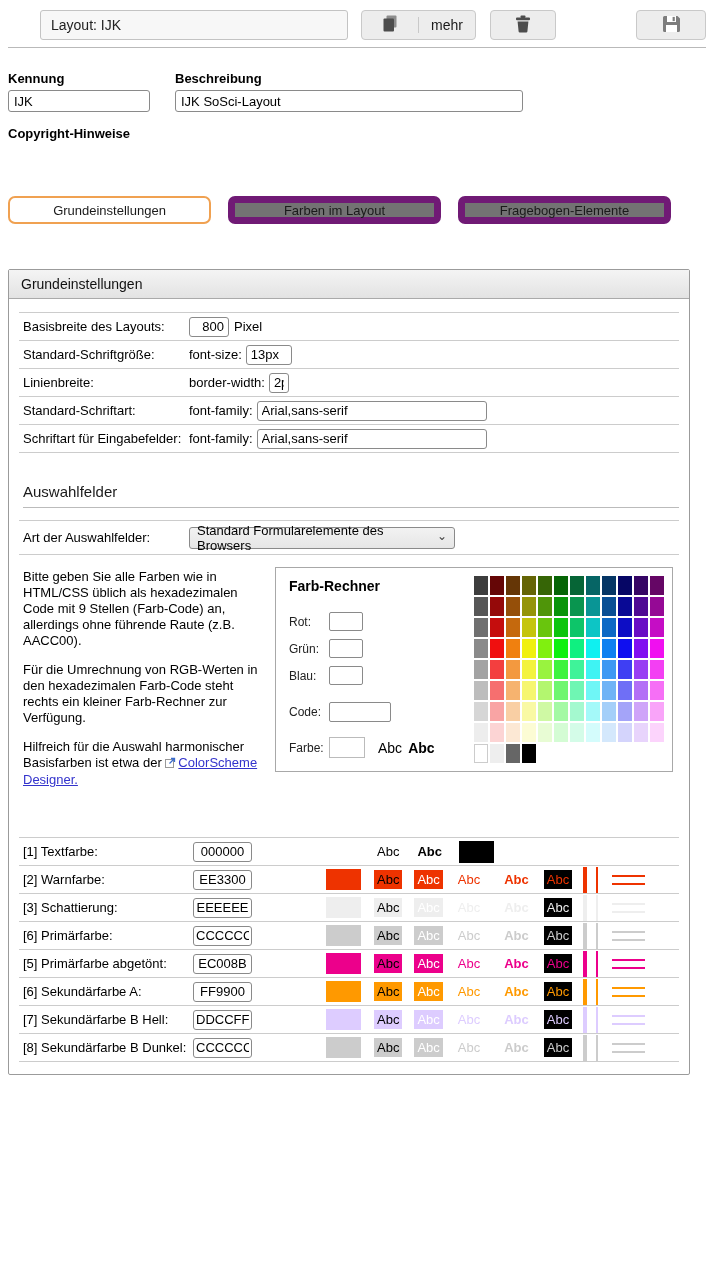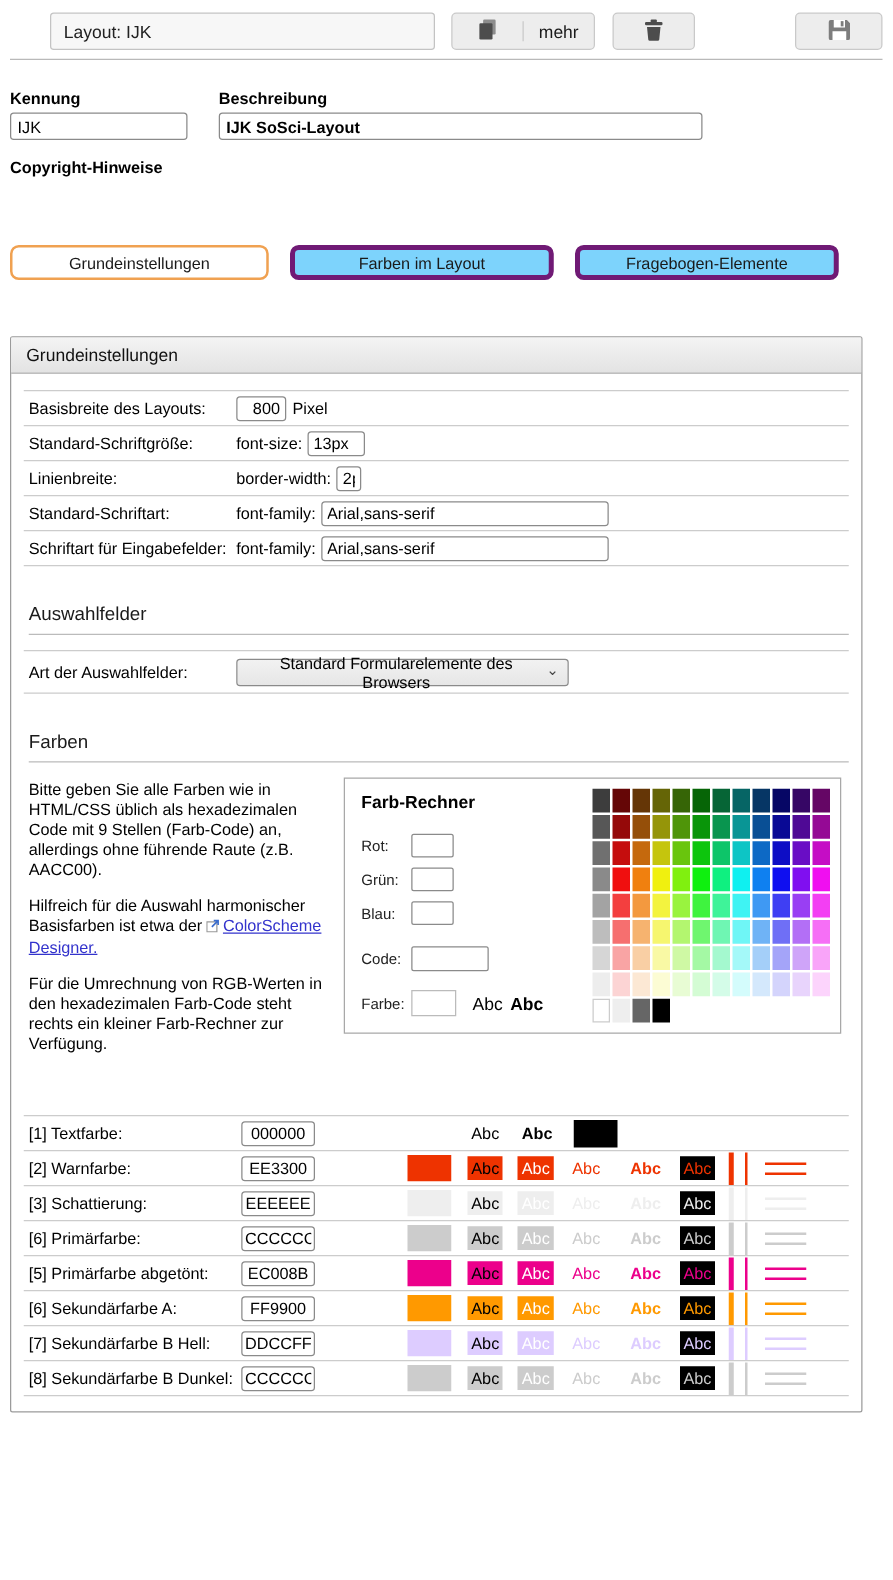--- a/index.html
+++ b/index.html
@@ -21,30 +21,30 @@
   .top-rule { border:none; border-top:1px solid #b9b9b9; margin:7px 0 0 0; }
 
   
   .meta { margin-top:23px; }
   .meta-row { display:flex; }
   .meta-col1 { width:167px; }
   .fld-label { font-weight:bold; font-size:13px; }
   input.txt { height:22px; border:1px solid #8a8a8a; border-radius:3px; padding:1px 5px;
               font-family:"Liberation Sans",sans-serif; font-size:13px; margin-top:4px; }
   .inp-kennung { width:142px; }
-  .inp-beschreibung { width:387px;font-weight:bold; }
+  .inp-beschreibung { width:348px; }
   .copyright-label { margin-top:14px; }
   textarea.copyright { display:block; margin-top:4px; width:655px; height:54px; resize:both;
               border:1px solid #999; border-radius:2px; padding:1px 5px; font-family:"Liberation Sans",sans-serif;
               font-size:13px; line-height:16px; overflow:hidden; }
 
   
   .tabs { margin-top:55px; display:flex; gap:17px; width:663px; }
   .tab { flex:1; height:28px; border-radius:7px; display:flex; align-items:center; justify-content:center;
-         font-size:13px; color:#1a1a1a; cursor:pointer; background:#7dd3fc; border:4px solid #701a75; }
+         font-size:13px; color:#1a1a1a; cursor:pointer; background:#737373; border:7px solid #701a75; }
   .tab.active { background:#fff; border:2px solid #f0a151; }
   .tab-full { margin-top:9px; width:663px; }
 
   
   .panel { margin-top:45px; width:682px; border:1px solid #9b9b9b; border-radius:2px; }
   .panel-header { background:linear-gradient(#f4f4f4,#e3e3e3); border-bottom:1px solid #aaa;
                   padding:6px 12px; font-size:14px; color:#111; }
   .panel-body { padding:13px 10px 12px 10px; }
 
   .settings { border-top:1px solid #ccc; }
@@ -55,21 +55,21 @@
   .set-row input { height:20px; border:1px solid #8a8a8a; border-radius:3px; padding:1px 4px;
                    font-family:"Liberation Sans",sans-serif; font-size:13px; }
 
   h3.sect { font-size:15px; font-weight:normal; color:#1a1a1a; margin:30px 0 0 4px;
             padding-bottom:7px; border-bottom:1px solid #bbb; margin-right:0; }
   .select-rows { margin-top:12px; border-top:1px solid #ccc; }
   .select-row { display:flex; align-items:center; height:34px; border-bottom:1px solid #ccc; padding-left:4px; }
   .fake-select { width:266px; height:22px; background:linear-gradient(#f2f2f2,#e6e6e6);
                  border:1px solid #8a8a8a; border-radius:3px; display:flex; align-items:center;
                  padding:0 7px; cursor:pointer; }
-  .fake-select .val { flex:1; font-size:13px;text-align:center; }
+  .fake-select .val { flex:1; font-size:13px; }
   .fake-select .chev { color:#444; font-size:12px; margin-top:-3px; }
 
   
   .farben-cols { display:flex; margin-top:12px; }
   .farben-left { width:256px; padding:2px 14px 0 4px; }
   .farben-left p { margin:0 0 13px 0; line-height:16px; }
   a.link { color:#3333cc; text-decoration:underline; cursor:pointer; }
   .ext-ico { display:inline-block; vertical-align:-1px; margin-right:2px; }
 
   .rechner-box { width:398px; border:1px solid #a8a8a8; padding:8px 8px 8px 13px; display:flex; height:205px; }
@@ -209,29 +209,28 @@
       <div class="select-rows">
         <div class="select-row">
           <div class="set-label">Art der Auswahlfelder:</div>
           <div class="fake-select">
             <span class="val">Standard Formularelemente des Browsers</span>
             <span class="chev">⌄</span>
           </div>
         </div>
       </div>
 
-      <h3 class="sect">Farben</h3>
       <div class="farben-cols">
         <div class="farben-left">
           <p>Bitte geben Sie alle Farben wie in HTML/CSS üblich als hexadezimalen Code mit 9 Stellen (Farb-Code) an, allerdings ohne führende Raute (z.B. AACC00).</p>
+          <p>Für die Umrechnung von RGB-Werten in den hexadezimalen Farb-Code steht rechts ein kleiner Farb-Rechner zur Verfügung.</p>
           <p><span>Hilfreich für die Auswahl harmonischer Basisfarben ist etwa der </span><span class="ext-ico"><svg width="11" height="11" viewBox="0 0 11 11">
                   <rect x="0.5" y="2.5" width="8" height="8" fill="#fff" stroke="#999"></rect>
                   <path d="M4.5 6.5 L9.5 1.5 M6 1.5 h3.5 v3.5" stroke="#3a6ccc" fill="none" stroke-width="1.3"></path>
                 </svg></span><a class="link">ColorScheme Designer.</a></p>
-          <p>Für die Umrechnung von RGB-Werten in den hexadezimalen Farb-Code steht rechts ein kleiner Farb-Rechner zur Verfügung.</p>
         </div>
 
         <div class="rechner-box">
           <div class="fr-controls">
             <div class="fr-title">Farb-Rechner</div>
             <div class="fr-row mt20">
               <span class="lab">Rot:</span>
               <input class="fr-rgb" type="text" style="">
             </div>
             <div class="fr-row mt8">

